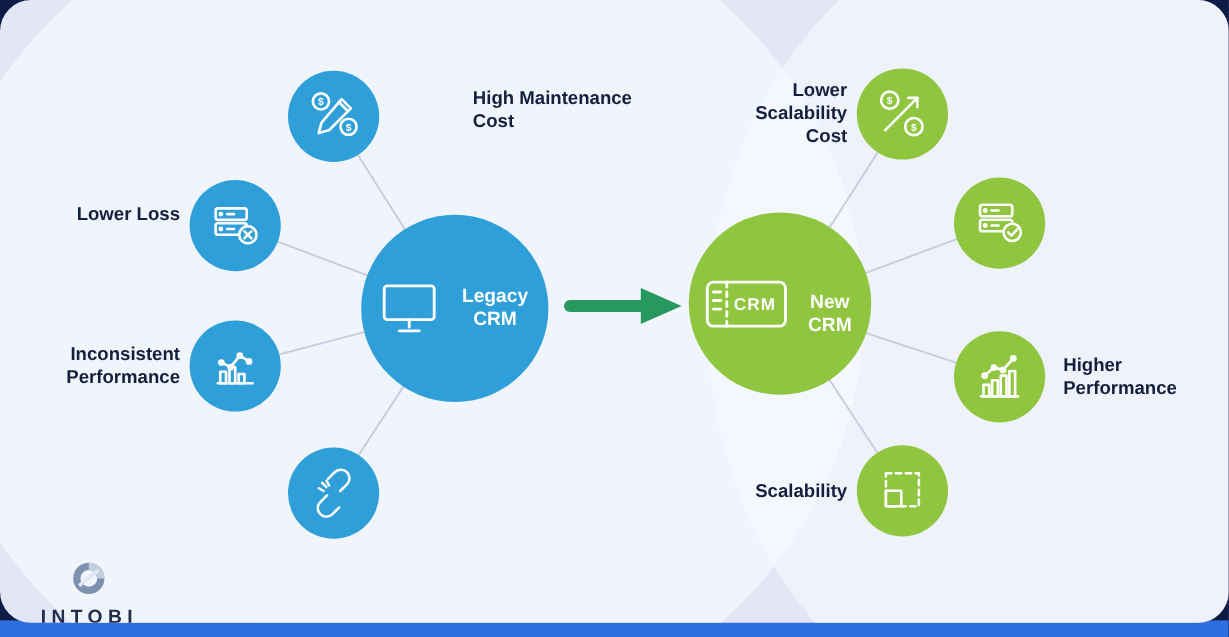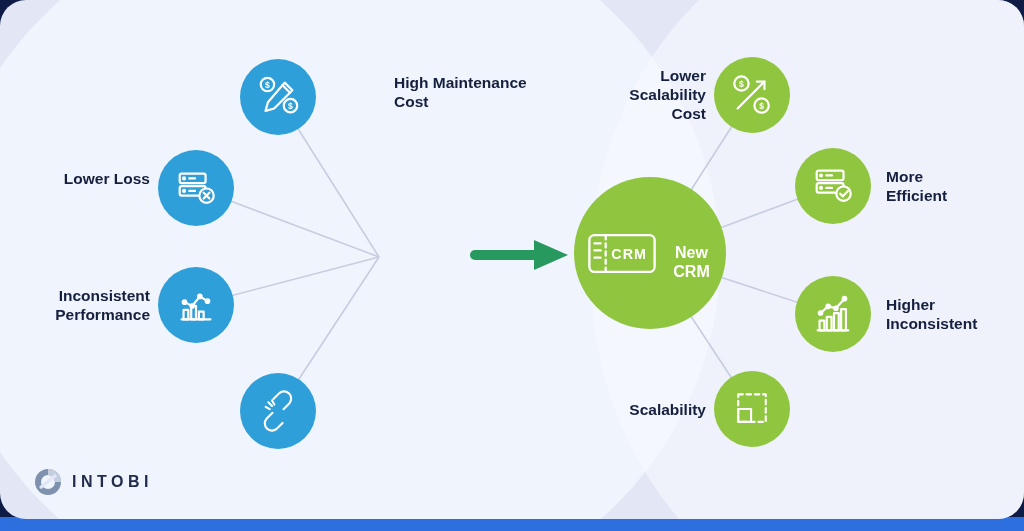--- a/index.html
+++ b/index.html
@@ -18,21 +18,21 @@
   .hub-label{color:#fff;font-weight:700;font-size:16px;text-align:center;line-height:1.2;width:72px;}
   .hub-new .hub-label{width:52px;margin-top:18px;}
   .sat{position:absolute;width:76px;height:76px;border-radius:50%;display:flex;align-items:center;justify-content:center;}
   .sat-blue{background:#2f9fd9;}
   .sat-green{background:#90c53f;}
   .lbl{position:absolute;font-weight:700;font-size:15.5px;color:#151f3e;line-height:1.24;}
   .lbl-r{text-align:right;}
   .ic{fill:none;stroke:#fff;stroke-width:2.3;stroke-linecap:round;stroke-linejoin:round;}
   .ic text{fill:#fff;stroke:none;font-weight:700;font-family:"Liberation Sans",sans-serif;}
   .arrow-wrap{position:absolute;left:470px;top:231px;}
-  .logo{position:absolute;left:34px;top:468px;display:flex;align-items:center;gap:10px;}
+  .logo{position:absolute;left:34px;top:468px;display:flex;align-items:center;gap:10px;flex-direction:column;}
   .logo-text{font-size:16px;font-weight:600;letter-spacing:4.5px;color:#222c4c;}
 </style>
 </head>
 <body>
 
 <div class="stage">
   <div class="bottom-strip"></div>
 
   <div class="card">
     <div class="blob blob1"></div>
@@ -42,20 +42,28 @@
       <line x1="379" y1="257" x2="278" y2="97"></line>
       <line x1="379" y1="257" x2="196" y2="188"></line>
       <line x1="379" y1="257" x2="196" y2="305"></line>
       <line x1="379" y1="257" x2="278" y2="411"></line>
       <line x1="650" y1="254" x2="752" y2="95"></line>
       <line x1="650" y1="254" x2="833" y2="186"></line>
       <line x1="650" y1="254" x2="833" y2="314"></line>
       <line x1="650" y1="254" x2="752" y2="409"></line>
     </svg>
 
+    <div class="hub hub-legacy">
+      <svg class="ic" width="62" height="50" viewBox="0 0 56 48">
+        <rect x="8" y="6" width="40" height="27" rx="2.5"></rect>
+        <path d="M28 33 v6"></path>
+        <path d="M20 42 h16"></path>
+      </svg>
+      <div class="hub-label">Legacy CRM</div>
+    </div>
 
     <div class="hub hub-new">
       <svg class="ic" width="78" height="53" viewBox="0 0 76 52">
         <rect x="6" y="8" width="64" height="36" rx="5"></rect>
         <path d="M22 8 v36" stroke-dasharray="4 4"></path>
         <path d="M11 16 h6 M11 23 h6 M11 30 h6"></path>
         <text x="45" y="31" text-anchor="middle" font-size="14" letter-spacing="1">CRM</text>
       </svg>
       <div class="hub-label">New CRM</div>
     </div>
@@ -133,37 +141,36 @@
         <rect x="7" y="8" width="28" height="10" rx="2"></rect>
         <circle cx="11.5" cy="13" r="1" fill="#fff"></circle>
         <path d="M17 13 h6"></path>
         <rect x="7" y="21" width="28" height="10" rx="2"></rect>
         <circle cx="11.5" cy="26" r="1" fill="#fff"></circle>
         <path d="M17 26 h6"></path>
         <circle cx="35" cy="32" r="7.5" fill="#90c53f"></circle>
         <path d="M31.5 32 l2.8 2.8 l5.2 -5.6"></path>
       </svg>
     </div>
-    <div class="lbl" style="left:886px;top:167px;width:90px;">More Efficient</div>
 
     <div class="sat sat-green" style="left:795px;top:276px;">
       <svg class="ic" width="46" height="46" viewBox="0 0 48 48">
         <path d="M8 41 h32"></path>
         <rect x="10" y="31" width="5" height="10"></rect>
         <rect x="17.5" y="27" width="5" height="14"></rect>
         <rect x="25" y="23" width="5" height="18"></rect>
         <rect x="32.5" y="19" width="5" height="22"></rect>
         <polyline points="11,23 19,16 27,18 36,8"></polyline>
         <circle cx="11" cy="23" r="1.8" fill="#fff"></circle>
         <circle cx="19" cy="16" r="1.8" fill="#fff"></circle>
         <circle cx="27" cy="18" r="1.8" fill="#fff"></circle>
         <circle cx="36" cy="8" r="1.8" fill="#fff"></circle>
       </svg>
     </div>
-    <div class="lbl" style="left:886px;top:295px;width:112px;">Higher Inconsistent</div>
+    <div class="lbl" style="left:886px;top:295px;width:112px;">Higher Performance</div>
 
     <div class="sat sat-green" style="left:714px;top:371px;">
       <svg class="ic" width="44" height="44" viewBox="0 0 48 48">
         <rect x="9" y="8" width="30" height="30" stroke-dasharray="5 4"></rect>
         <rect x="9" y="24" width="14" height="14"></rect>
       </svg>
     </div>
     <div class="lbl lbl-r" style="left:596px;top:400px;width:110px;">Scalability</div>
 
     <div class="logo">

